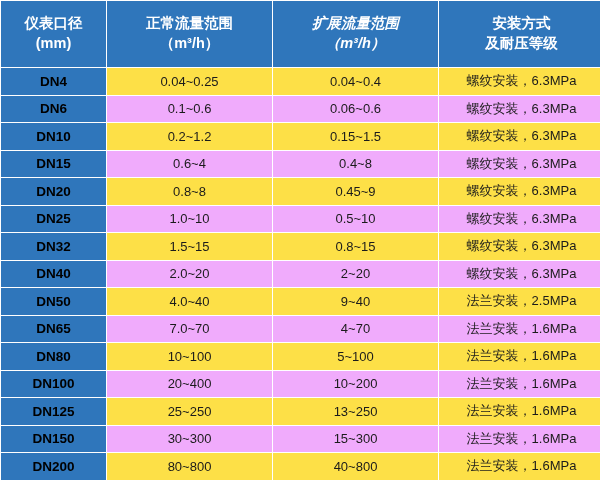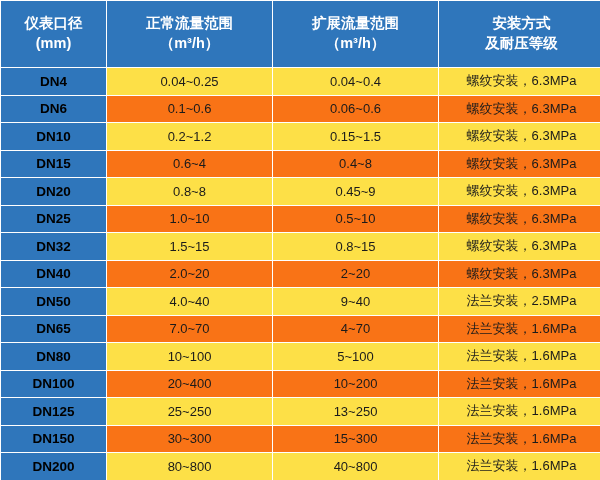--- a/index.html
+++ b/index.html
@@ -35,40 +35,41 @@
   }
   thead th.col-first {
     width: 105px;
     margin-left: 33px;
   }
   thead th.col-normal {
     width: 165px;
   }
   thead th.col-ext {
     width: 165px;
+    font-style: italic;
   }
   thead th.col-inst {
     width: 165px;
   }
   tbody td {
     height: 26.5px;
     font-size: 13px;
     color: #1b1b1b;
   }
   td.dn {
     background: #2f76bb;
     color: #000000;
     font-weight: bold;
     font-size: 13.5px;
   }
   tr.odd td.val {
     background: #fde047;
   }
   tr.even td.val {
-    background: #f97316;
+    background: #f0abfc;
     text-align: center;
   }
   .hdr-line {
     display: block;
   }
 </style>
 </head>
 <body>
 
 <table class="spec-table">

